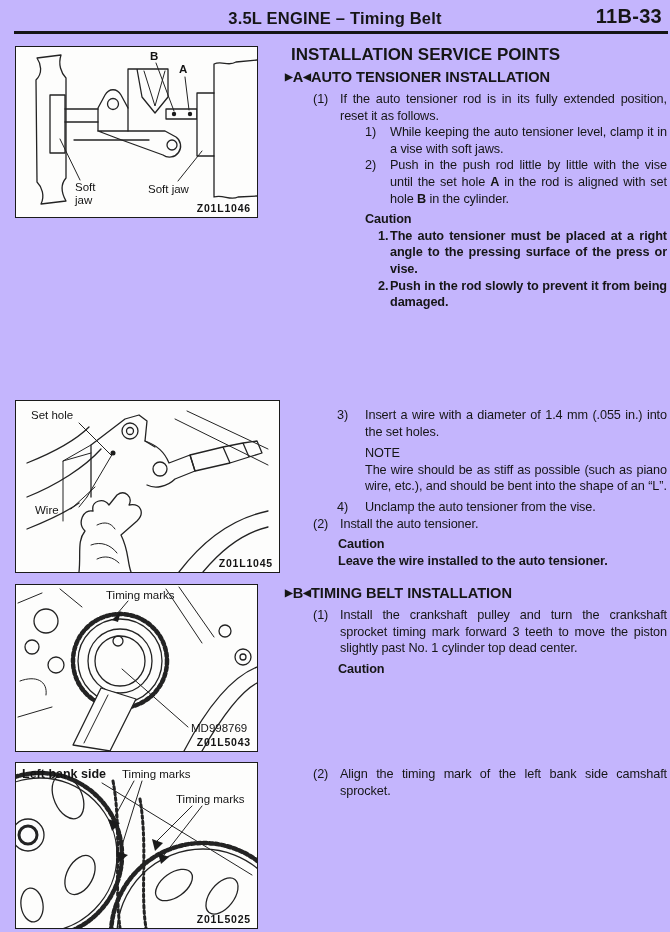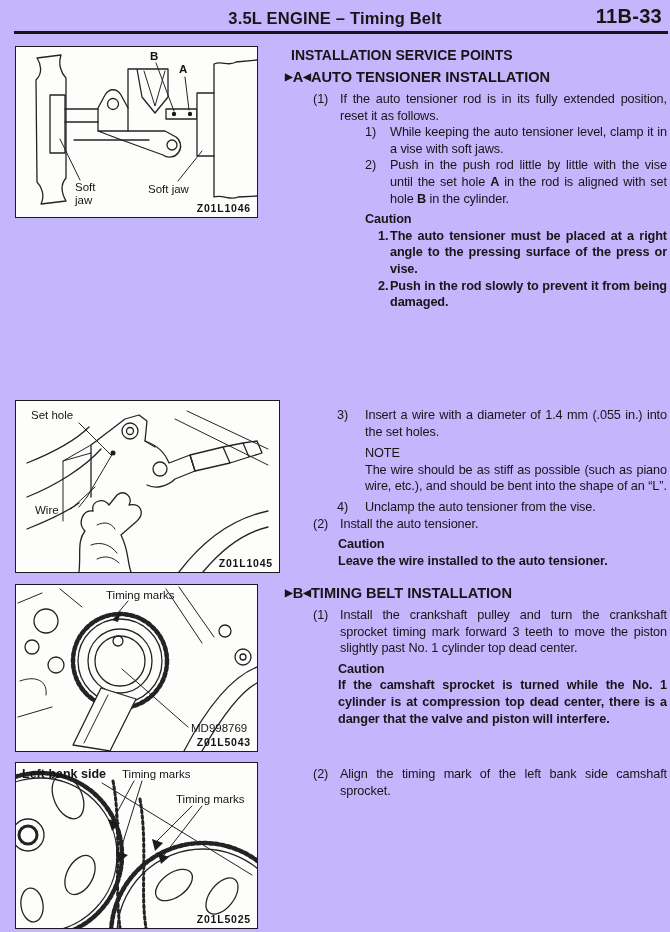--- a/index.html
+++ b/index.html
@@ -20,21 +20,21 @@
   .code{position:absolute;right:6px;bottom:3px;font-size:10.5px;font-weight:bold;letter-spacing:0.8px;color:#141414;}
   .ln{fill:none;stroke:#232323;stroke-width:1.3;stroke-linecap:round;stroke-linejoin:round;}
   .thin{stroke-width:1;}
   .lnf{fill:#fdfdfc;}
   .dk{fill:#1b1b1b;stroke:none;}
   .teeth{stroke-dasharray:3.5 2.6;stroke-width:4.5;}
   .teeth2{stroke-dasharray:2.8 2.8;stroke-width:3;}
 
   
   .col{position:absolute;left:285px;width:382px;font-size:12.7px;line-height:16.6px;letter-spacing:-0.1px;}
-  .h1{font-size:14px;line-height:18px;font-weight:bold;letter-spacing:0;margin:0 0 5px 6px;}
+  .h1{font-size:17px;line-height:18px;font-weight:bold;letter-spacing:0;margin:0 0 5px 6px;}
   .h2{font-size:14.6px;line-height:16px;font-weight:bold;letter-spacing:0;margin:0 0 6px 0;display:flex;align-items:center;}
   .tri{font-size:10px;line-height:16px;}
   .step{display:flex;}
   .step .n{flex:0 0 auto;}
   .step .t{flex:1 1 auto;text-align:justify;}
   .s-l1{margin-left:28px;}
   .s-l1 .n{width:27px;}
   .s-l2a{margin-left:80px;}
   .s-l2a .n{width:25px;}
   .s-l2b{margin-left:52px;}
@@ -225,21 +225,20 @@
         <span>B</span>
         <span class="tri">◀</span>
         <span>TIMING BELT INSTALLATION</span>
     </div>
     <div class="step s-l1">
       <span class="n">(1)</span>
       <span class="t">Install the crankshaft pulley and turn the crankshaft sprocket timing mark forward 3 teeth to move the piston slightly past No. 1 cylinder top dead center.</span>
     </div>
     <div class="caution cau-ind">
       <div>Caution</div>
-      <div class="t" style="text-align:justify;">If the camshaft sprocket is turned while the No. 1 cylinder is at compression top dead center, there is a danger that the valve and piston will interfere.</div>
     </div>
   </div>
 
   <div class="col" style="top:766px;">
     <div class="step s-l1">
       <span class="n">(2)</span>
       <span class="t">Align the timing mark of the left bank side camshaft sprocket.</span>
     </div>
   </div>
 

